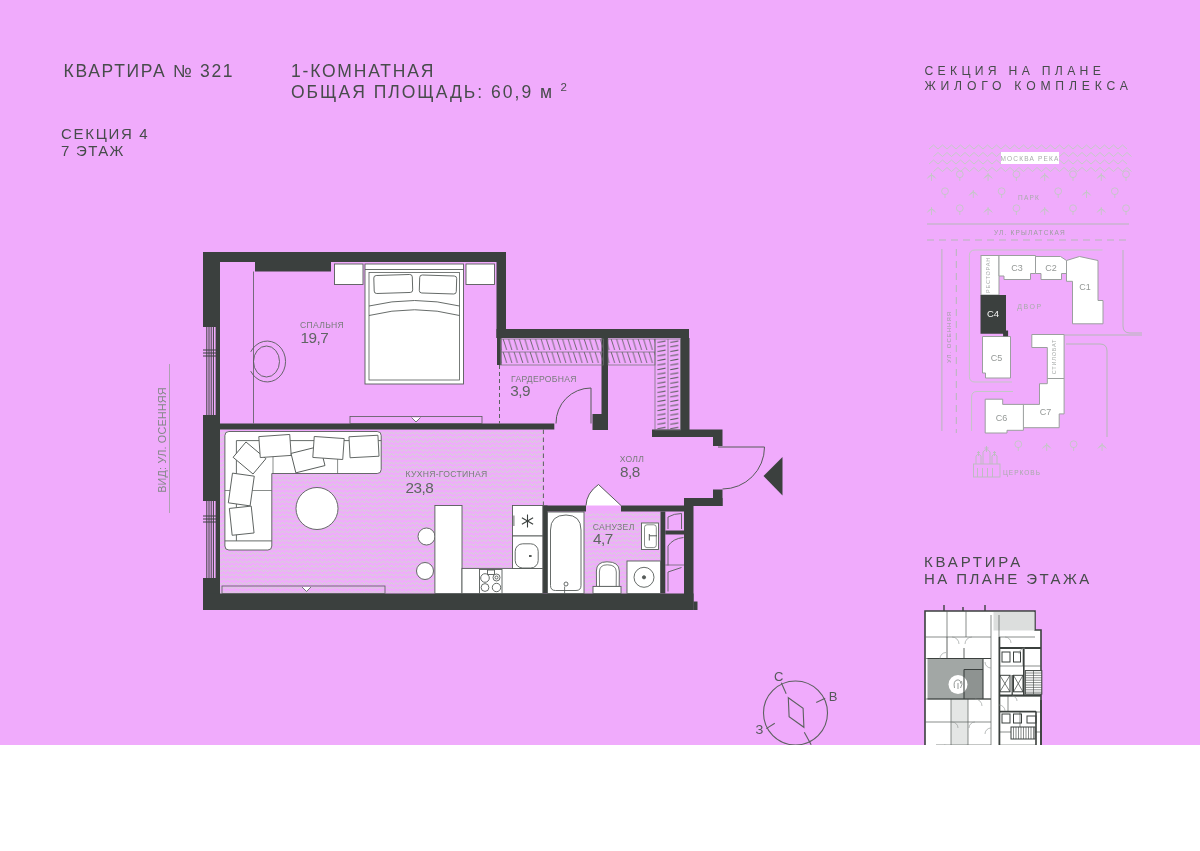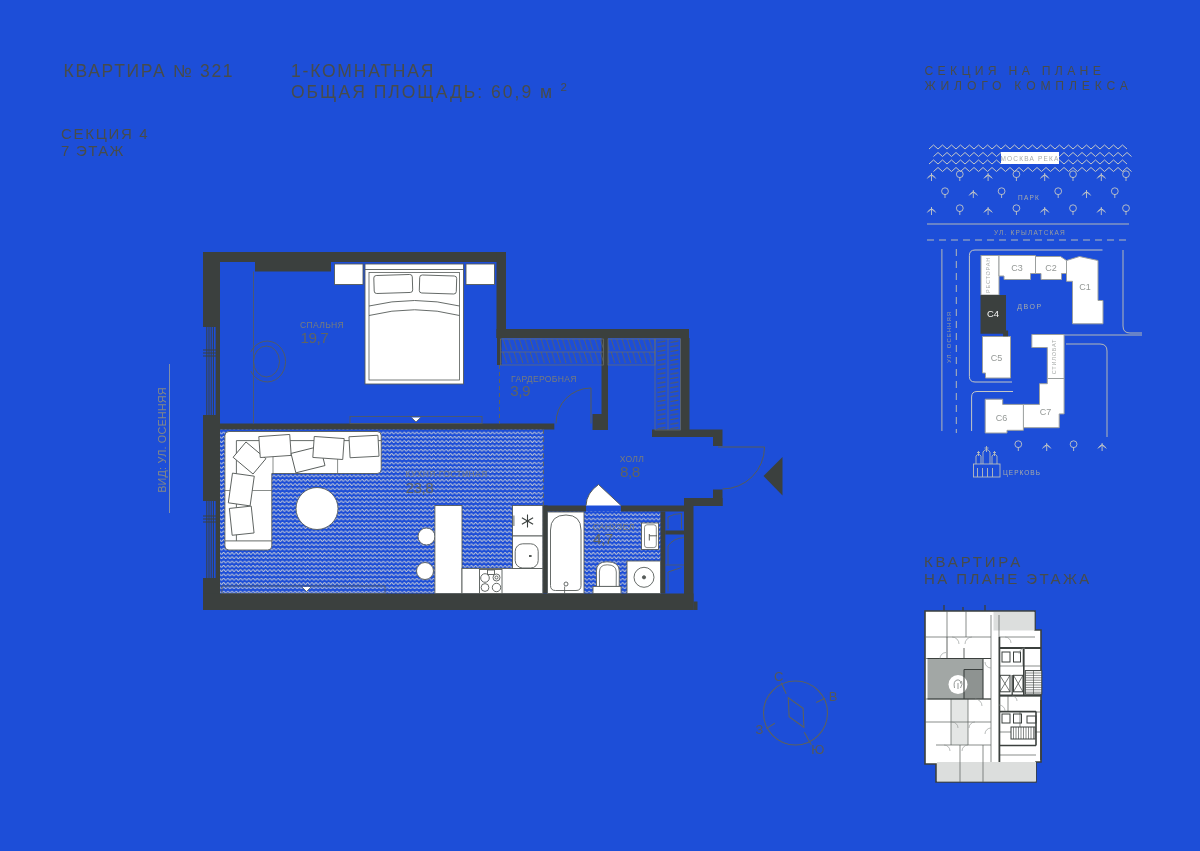--- a/index.html
+++ b/index.html
@@ -1,16 +1,16 @@
 <!DOCTYPE html>
 <html><head>
 <meta charset="utf-8">
 <style>
   html,body{margin:0;padding:0;background:#ffffff;}
-  .page{position:relative;width:1200px;height:851px;background:#1d4ed8;overflow:hidden;
+  .page{position:relative;width:1200px;height:745px;background:#f0abfc;overflow:hidden;
         font-family:"Liberation Sans",sans-serif;}
   svg text{font-family:"Liberation Sans",sans-serif;}
 </style>
 </head>
 <body>
 <div class="page">
 <svg width="1200" height="851" viewBox="0 0 1200 851">
 <defs>
   <pattern id="wavy" width="8.4" height="4.3" patternUnits="userSpaceOnUse">
     <path d="M0,3 Q1.05,1.4 2.1,3 T4.2,3 T6.3,3 T8.4,3" fill="none" stroke="#d2d4d3" stroke-width="0.9"></path>

